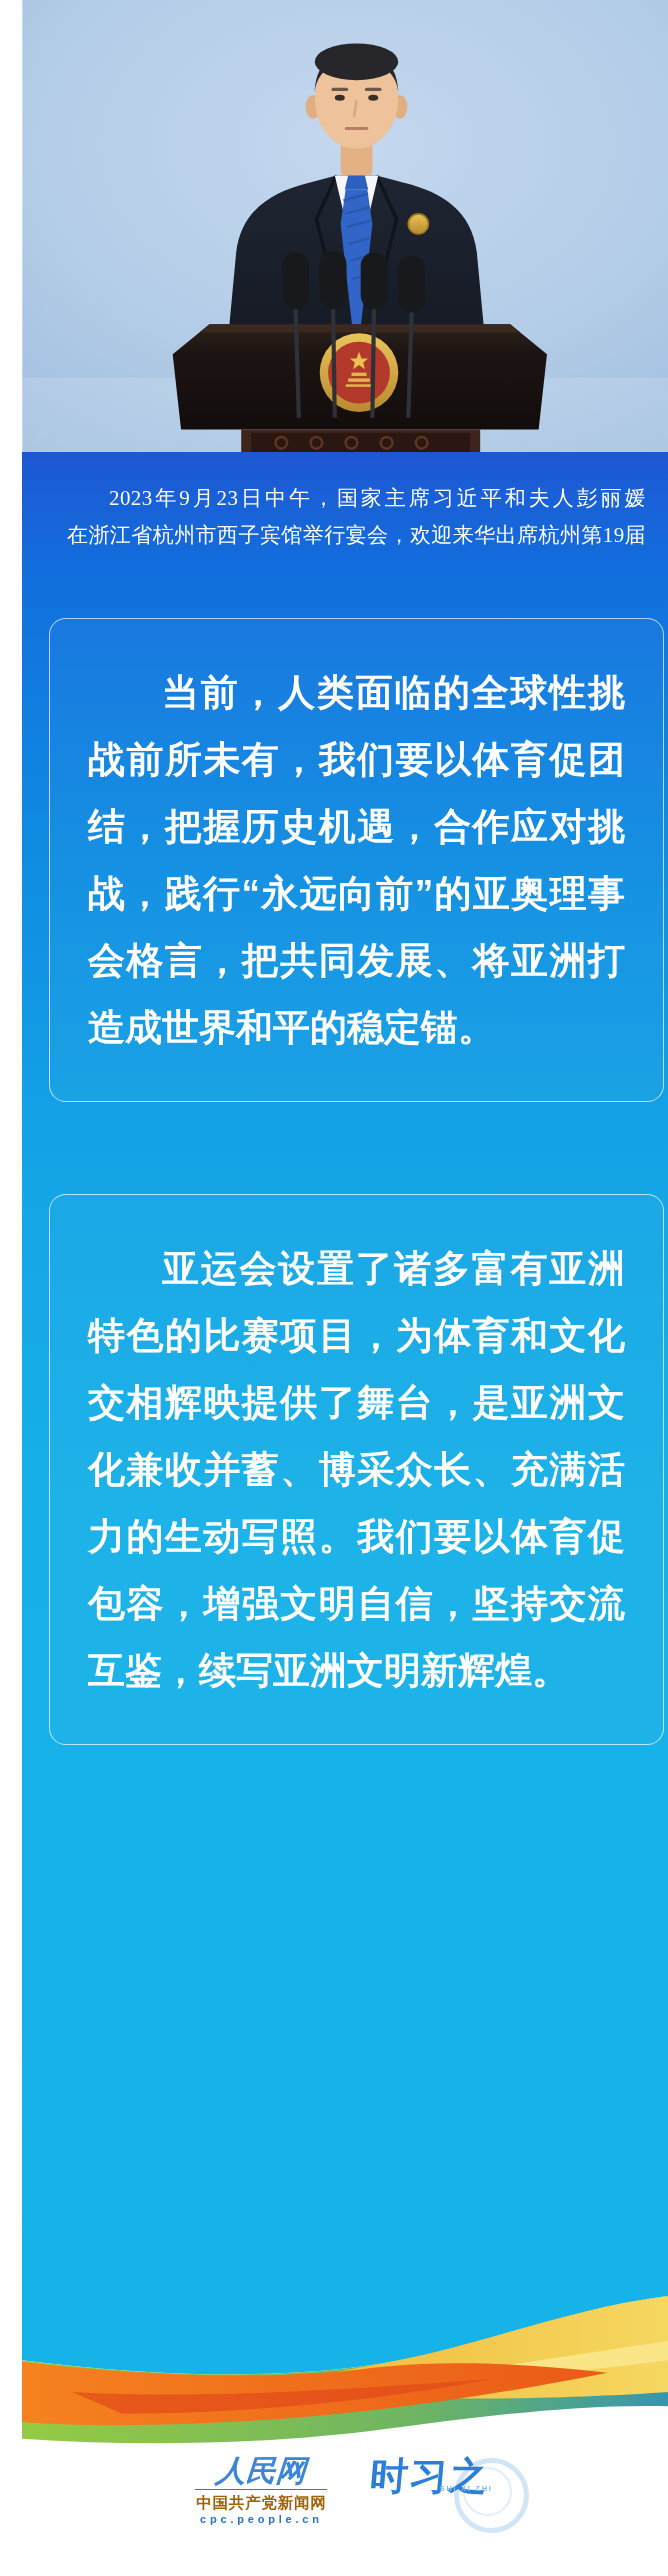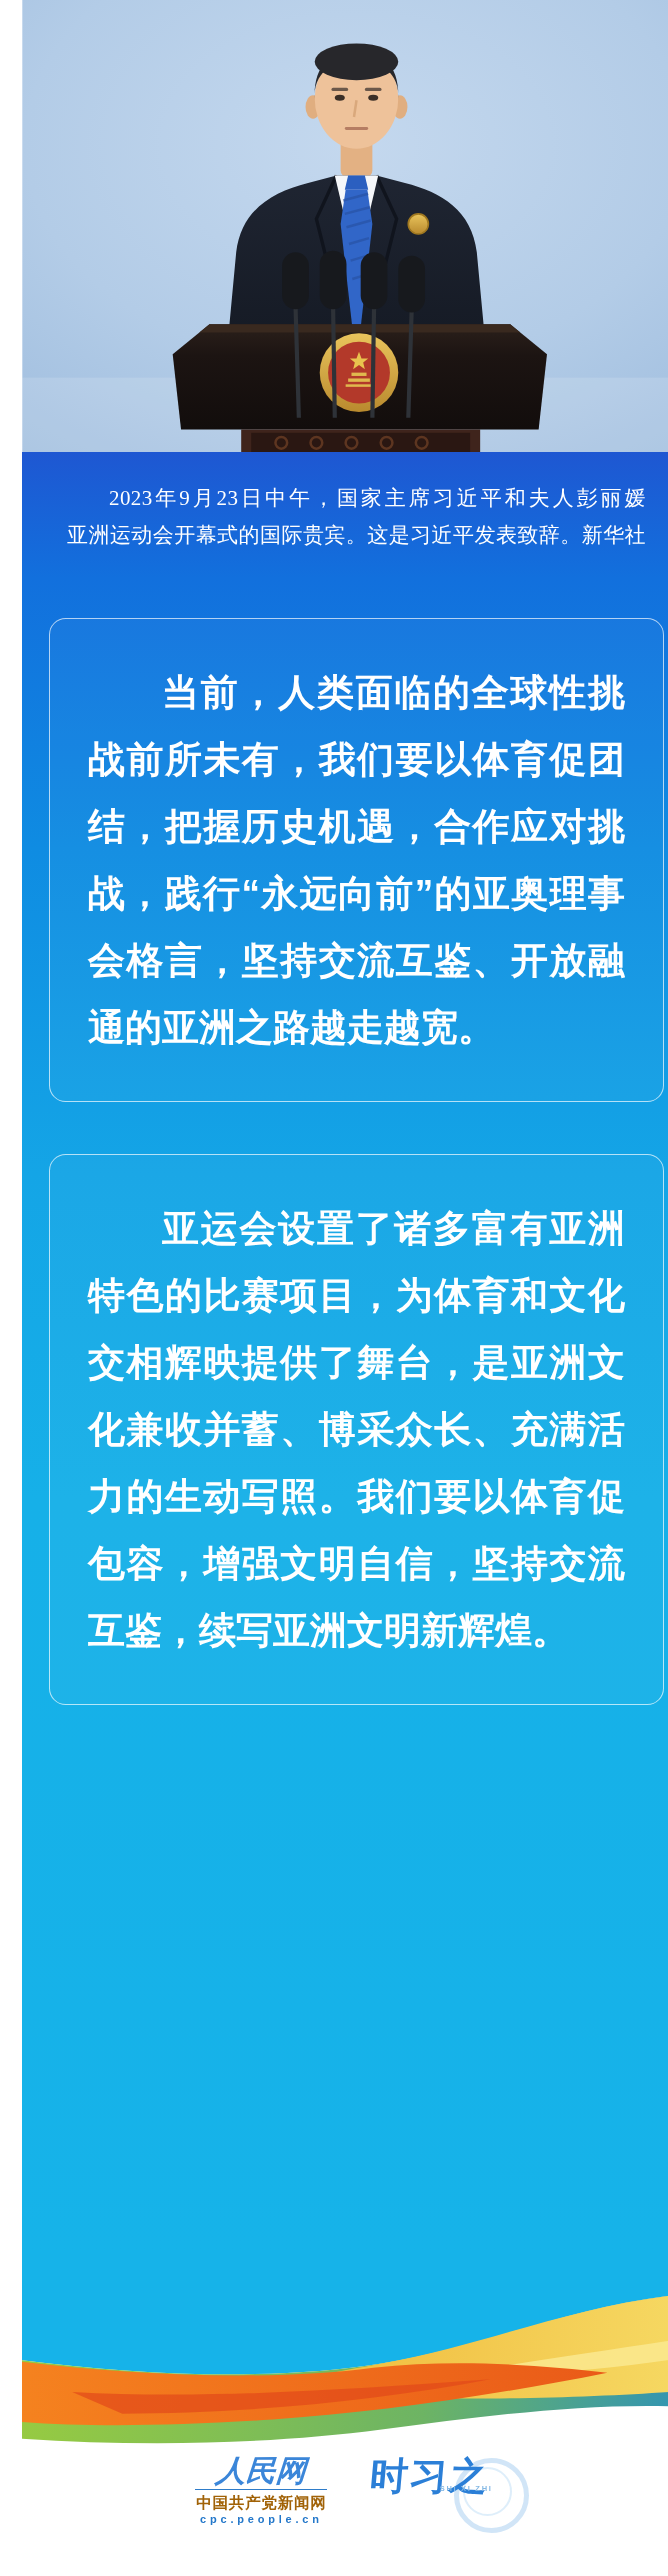--- a/index.html
+++ b/index.html
@@ -56,21 +56,21 @@
   .card{
     box-sizing:border-box;
     margin:0 27px;
     border:1.7px solid rgba(255,255,255,0.68);
     border-radius:16.7px;
     background:rgba(255,255,255,0.03);
     padding:40px 38px;
   }
   .card-1{ margin-top:45px; }
   .card-2{ margin-top:64px; }
-  .card-3{ margin-top:52px; }
+  .card-3{ margin-top:92px; }
   .quote{
     margin:0;
     color:#ffffff;
     font-size:37px;
     line-height:67px;
     font-weight:900;
     text-indent:2em;
     text-align:justify;
     text-align-last:left;
   }
@@ -247,26 +247,26 @@
         <rect x="405" y="302" width="32" height="68" rx="16" fill="#17191d"></rect>
         <rect x="450" y="306" width="32" height="68" rx="16" fill="#17191d"></rect>
       </g>
     </svg>
   </div>
 
   <div class="blue-zone">
 
     <div class="caption">
       <div class="cap-line first">2023年9月23日中午，国家主席习近平和夫人彭丽媛</div>
-      <div class="cap-line">亚洲运动会开幕式的国际贵宾。这是习近平发表致辞。新华社</div>
+      <div class="cap-line">在浙江省杭州市西子宾馆举行宴会，欢迎来华出席杭州第19届</div>
     </div>
 
 
     <section class="card card-2">
-      <p class="quote">当前，人类面临的全球性挑战前所未有，我们要以体育促团结，把握历史机遇，合作应对挑战，践行“永远向前”的亚奥理事会格言，坚持交流互鉴、开放融通的亚洲之路越走越宽。</p>
+      <p class="quote">当前，人类面临的全球性挑战前所未有，我们要以体育促团结，把握历史机遇，合作应对挑战，践行“永远向前”的亚奥理事会格言，把共同发展、将亚洲打造成世界和平的稳定锚。</p>
     </section>
 
     <section class="card card-3">
       <p class="quote">亚运会设置了诸多富有亚洲特色的比赛项目，为体育和文化交相辉映提供了舞台，是亚洲文化兼收并蓄、博采众长、充满活力的生动写照。我们要以体育促包容，增强文明自信，坚持交流互鉴，续写亚洲文明新辉煌。</p>
     </section>
 
   </div>
 
   <div class="footer">
     <svg class="waves" width="669" height="318" viewBox="0 0 800 380" xmlns="http://www.w3.org/2000/svg">

